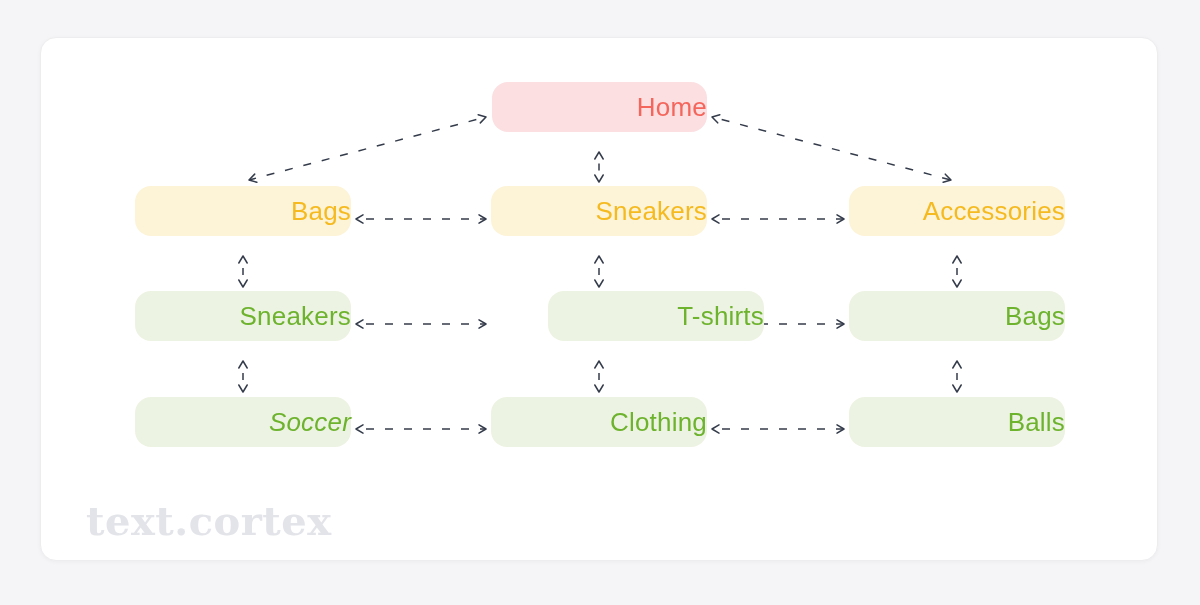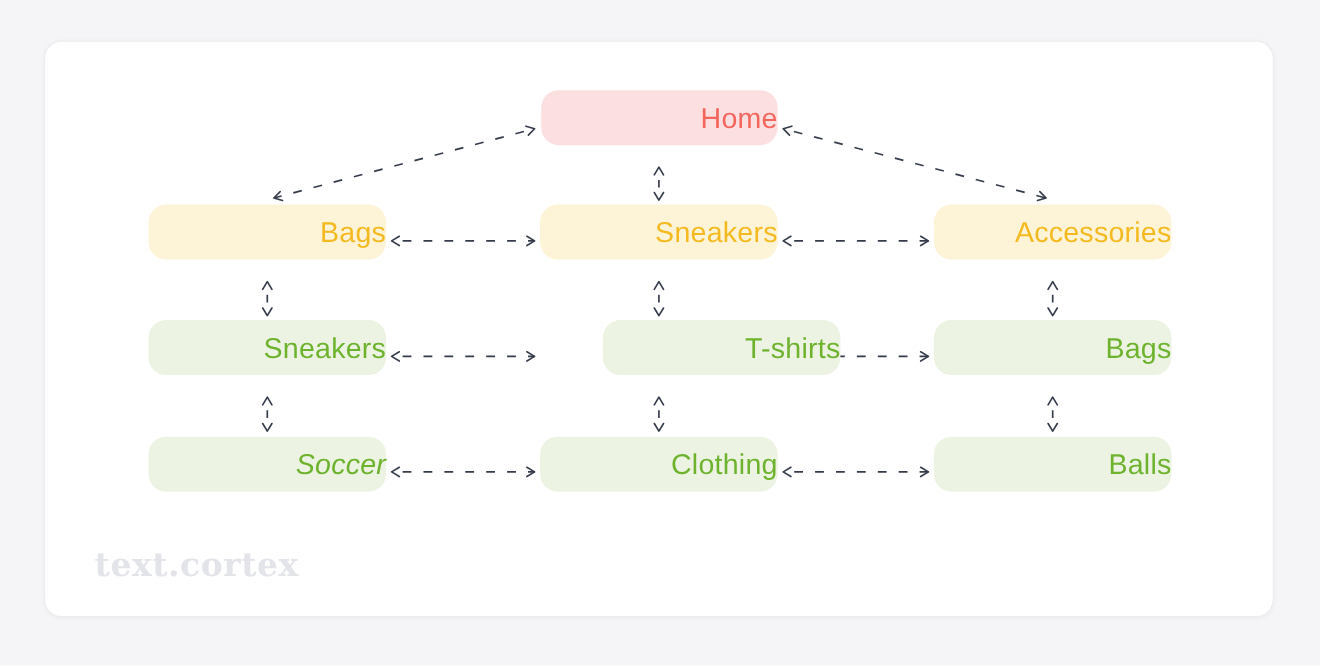--- a/index.html
+++ b/index.html
@@ -46,21 +46,21 @@
     border-radius:16px;
     display:flex;align-items:center;justify-content:flex-end;
     font-size:26px;font-weight:500;letter-spacing:0.2px;
   }
   .node--root{background:var(--home-bg);color:var(--home-text);}
   .node--category{background:var(--category-bg);color:var(--category-text);}
   .node--sub{background:var(--sub-bg);color:var(--sub-text);}
   .watermark{
     position:absolute;left:86px;top:497px;
     font-family:"DejaVu Serif","Liberation Serif",serif;
-    font-weight:bold;font-size:30px;letter-spacing:0.5px;
+    font-weight:bold;font-size:40px;letter-spacing:0.5px;
     color:var(--watermark);
   }
 </style>
 </head>
 <body>
 
 <div class="stage">
   <div class="card"></div>
 
   <svg class="edges" viewBox="0 0 1200 605" width="1200" height="605" xmlns="http://www.w3.org/2000/svg">

